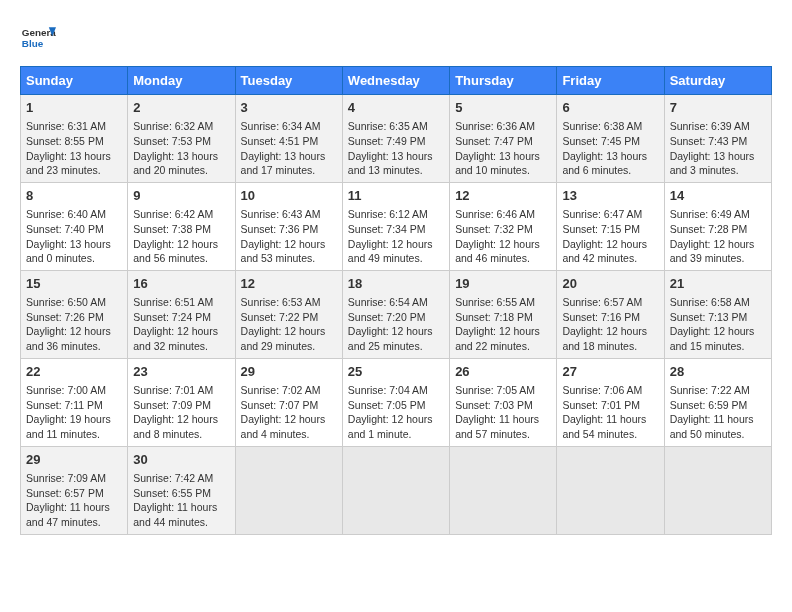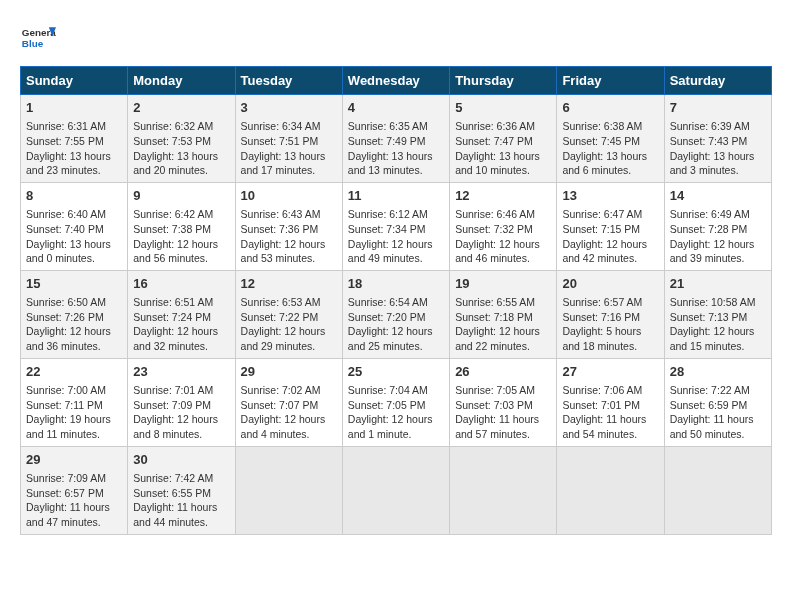--- a/index.html
+++ b/index.html
@@ -36,21 +36,21 @@
     .location {
       font-size: 15px;
       color: #555;
     }
     table {
       width: 100%;
       border-collapse: collapse;
       font-size: 11px;
     }
     thead tr th {
-      background-color: #0c4a6e;
+      background-color: #3b82f6;
       color: #fff;
       padding: 6px 5px;
       text-align: left;
       font-size: 13px;
       font-weight: bold;
       border: 1px solid #1a6bbf;
     }
     tbody tr td {
       border: 1px solid #ccc;
       padding: 4px 5px;
@@ -102,45 +102,45 @@
         <th>Monday</th>
         <th>Tuesday</th>
         <th>Wednesday</th>
         <th>Thursday</th>
         <th>Friday</th>
         <th>Saturday</th>
       </tr>
   </thead>
   <tbody id="calendar-body">
       <tr>
-        <td><span class="day-num">1</span><span>Sunrise: 6:31 AM</span><br><span>Sunset: 7:55 PM</span><br><span>Daylight: 13 hours and 23 minutes.</span></td>
+        <td><span class="day-num">1</span><span>Sunrise: 6:31 AM</span><br><span>Sunset: 8:55 PM</span><br><span>Daylight: 13 hours and 23 minutes.</span></td>
         <td><span class="day-num">2</span><span>Sunrise: 6:32 AM</span><br><span>Sunset: 7:53 PM</span><br><span>Daylight: 13 hours and 20 minutes.</span></td>
-        <td><span class="day-num">3</span><span>Sunrise: 6:34 AM</span><br><span>Sunset: 7:51 PM</span><br><span>Daylight: 13 hours and 17 minutes.</span></td>
+        <td><span class="day-num">3</span><span>Sunrise: 6:34 AM</span><br><span>Sunset: 4:51 PM</span><br><span>Daylight: 13 hours and 17 minutes.</span></td>
         <td><span class="day-num">4</span><span>Sunrise: 6:35 AM</span><br><span>Sunset: 7:49 PM</span><br><span>Daylight: 13 hours and 13 minutes.</span></td>
         <td><span class="day-num">5</span><span>Sunrise: 6:36 AM</span><br><span>Sunset: 7:47 PM</span><br><span>Daylight: 13 hours and 10 minutes.</span></td>
         <td><span class="day-num">6</span><span>Sunrise: 6:38 AM</span><br><span>Sunset: 7:45 PM</span><br><span>Daylight: 13 hours and 6 minutes.</span></td>
         <td><span class="day-num">7</span><span>Sunrise: 6:39 AM</span><br><span>Sunset: 7:43 PM</span><br><span>Daylight: 13 hours and 3 minutes.</span></td>
       </tr>
       <tr>
         <td><span class="day-num">8</span><span>Sunrise: 6:40 AM</span><br><span>Sunset: 7:40 PM</span><br><span>Daylight: 13 hours and 0 minutes.</span></td>
         <td><span class="day-num">9</span><span>Sunrise: 6:42 AM</span><br><span>Sunset: 7:38 PM</span><br><span>Daylight: 12 hours and 56 minutes.</span></td>
         <td><span class="day-num">10</span><span>Sunrise: 6:43 AM</span><br><span>Sunset: 7:36 PM</span><br><span>Daylight: 12 hours and 53 minutes.</span></td>
         <td><span class="day-num">11</span><span>Sunrise: 6:12 AM</span><br><span>Sunset: 7:34 PM</span><br><span>Daylight: 12 hours and 49 minutes.</span></td>
         <td><span class="day-num">12</span><span>Sunrise: 6:46 AM</span><br><span>Sunset: 7:32 PM</span><br><span>Daylight: 12 hours and 46 minutes.</span></td>
         <td><span class="day-num">13</span><span>Sunrise: 6:47 AM</span><br><span>Sunset: 7:15 PM</span><br><span>Daylight: 12 hours and 42 minutes.</span></td>
         <td><span class="day-num">14</span><span>Sunrise: 6:49 AM</span><br><span>Sunset: 7:28 PM</span><br><span>Daylight: 12 hours and 39 minutes.</span></td>
       </tr>
       <tr>
         <td><span class="day-num">15</span><span>Sunrise: 6:50 AM</span><br><span>Sunset: 7:26 PM</span><br><span>Daylight: 12 hours and 36 minutes.</span></td>
         <td><span class="day-num">16</span><span>Sunrise: 6:51 AM</span><br><span>Sunset: 7:24 PM</span><br><span>Daylight: 12 hours and 32 minutes.</span></td>
         <td><span class="day-num">12</span><span>Sunrise: 6:53 AM</span><br><span>Sunset: 7:22 PM</span><br><span>Daylight: 12 hours and 29 minutes.</span></td>
         <td><span class="day-num">18</span><span>Sunrise: 6:54 AM</span><br><span>Sunset: 7:20 PM</span><br><span>Daylight: 12 hours and 25 minutes.</span></td>
         <td><span class="day-num">19</span><span>Sunrise: 6:55 AM</span><br><span>Sunset: 7:18 PM</span><br><span>Daylight: 12 hours and 22 minutes.</span></td>
-        <td><span class="day-num">20</span><span>Sunrise: 6:57 AM</span><br><span>Sunset: 7:16 PM</span><br><span>Daylight: 5 hours and 18 minutes.</span></td>
-        <td><span class="day-num">21</span><span>Sunrise: 10:58 AM</span><br><span>Sunset: 7:13 PM</span><br><span>Daylight: 12 hours and 15 minutes.</span></td>
+        <td><span class="day-num">20</span><span>Sunrise: 6:57 AM</span><br><span>Sunset: 7:16 PM</span><br><span>Daylight: 12 hours and 18 minutes.</span></td>
+        <td><span class="day-num">21</span><span>Sunrise: 6:58 AM</span><br><span>Sunset: 7:13 PM</span><br><span>Daylight: 12 hours and 15 minutes.</span></td>
       </tr>
       <tr>
         <td><span class="day-num">22</span><span>Sunrise: 7:00 AM</span><br><span>Sunset: 7:11 PM</span><br><span>Daylight: 19 hours and 11 minutes.</span></td>
         <td><span class="day-num">23</span><span>Sunrise: 7:01 AM</span><br><span>Sunset: 7:09 PM</span><br><span>Daylight: 12 hours and 8 minutes.</span></td>
         <td><span class="day-num">29</span><span>Sunrise: 7:02 AM</span><br><span>Sunset: 7:07 PM</span><br><span>Daylight: 12 hours and 4 minutes.</span></td>
         <td><span class="day-num">25</span><span>Sunrise: 7:04 AM</span><br><span>Sunset: 7:05 PM</span><br><span>Daylight: 12 hours and 1 minute.</span></td>
         <td><span class="day-num">26</span><span>Sunrise: 7:05 AM</span><br><span>Sunset: 7:03 PM</span><br><span>Daylight: 11 hours and 57 minutes.</span></td>
         <td><span class="day-num">27</span><span>Sunrise: 7:06 AM</span><br><span>Sunset: 7:01 PM</span><br><span>Daylight: 11 hours and 54 minutes.</span></td>
         <td><span class="day-num">28</span><span>Sunrise: 7:22 AM</span><br><span>Sunset: 6:59 PM</span><br><span>Daylight: 11 hours and 50 minutes.</span></td>
       </tr>

